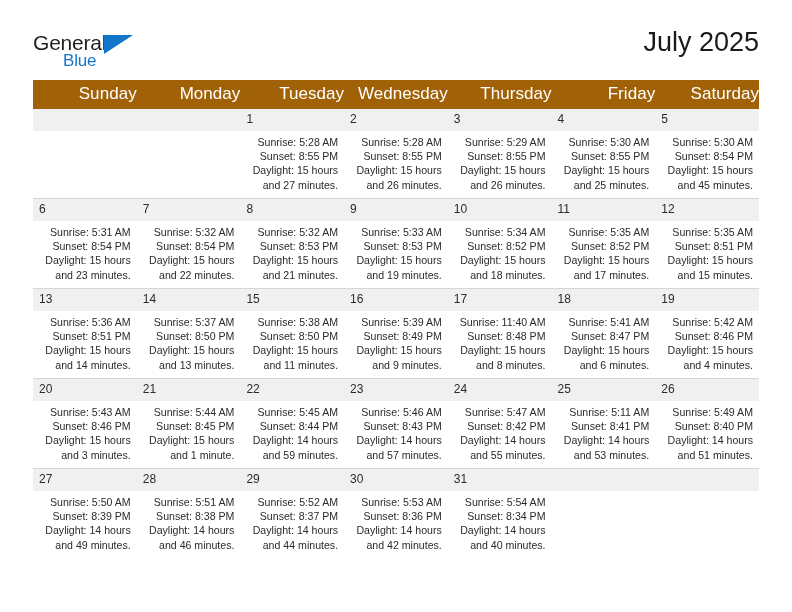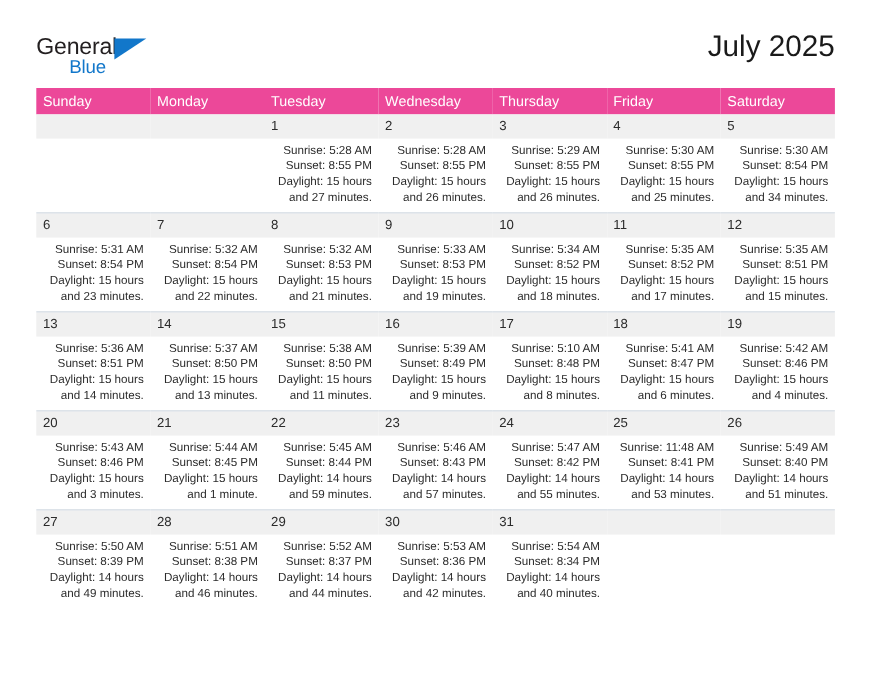--- a/index.html
+++ b/index.html
@@ -84,25 +84,25 @@
   }
 
   
   .cal {
     width: 726px;
     border-collapse: collapse;
     table-layout: fixed;
     margin-top: 12px;
   }
   .cal th {
-    background: #ec4899;
+    background: #a16207;
     color: #ffffff;
     font-weight: normal;
-    font-size: 13px;
-    text-align: left;
+    font-size: 17px;
+    text-align: right;
     padding: 4px 0 5px 6px;
     border: none;
     letter-spacing: 0.05px;
   }
   .cal td {
     vertical-align: top;
     padding: 0;
     border-top: 1px solid #cfd8e0;
     height: 89px;
   }
@@ -204,21 +204,21 @@
               <div>Daylight: 15 hours</div>
               <div>and 25 minutes.</div>
             </div>
           </td>
           <td>
             <div class="daynum">5</div>
             <div class="info">
               <div>Sunrise: 5:30 AM</div>
               <div>Sunset: 8:54 PM</div>
               <div>Daylight: 15 hours</div>
-              <div>and 34 minutes.</div>
+              <div>and 45 minutes.</div>
             </div>
           </td>
         </tr>
         <tr>
           <td>
             <div class="daynum">6</div>
             <div class="info">
               <div>Sunrise: 5:31 AM</div>
               <div>Sunset: 8:54 PM</div>
               <div>Daylight: 15 hours</div>
@@ -313,21 +313,21 @@
             <div class="info">
               <div>Sunrise: 5:39 AM</div>
               <div>Sunset: 8:49 PM</div>
               <div>Daylight: 15 hours</div>
               <div>and 9 minutes.</div>
             </div>
           </td>
           <td>
             <div class="daynum">17</div>
             <div class="info">
-              <div>Sunrise: 5:10 AM</div>
+              <div>Sunrise: 11:40 AM</div>
               <div>Sunset: 8:48 PM</div>
               <div>Daylight: 15 hours</div>
               <div>and 8 minutes.</div>
             </div>
           </td>
           <td>
             <div class="daynum">18</div>
             <div class="info">
               <div>Sunrise: 5:41 AM</div>
               <div>Sunset: 8:47 PM</div>
@@ -387,21 +387,21 @@
             <div class="info">
               <div>Sunrise: 5:47 AM</div>
               <div>Sunset: 8:42 PM</div>
               <div>Daylight: 14 hours</div>
               <div>and 55 minutes.</div>
             </div>
           </td>
           <td>
             <div class="daynum">25</div>
             <div class="info">
-              <div>Sunrise: 11:48 AM</div>
+              <div>Sunrise: 5:11 AM</div>
               <div>Sunset: 8:41 PM</div>
               <div>Daylight: 14 hours</div>
               <div>and 53 minutes.</div>
             </div>
           </td>
           <td>
             <div class="daynum">26</div>
             <div class="info">
               <div>Sunrise: 5:49 AM</div>
               <div>Sunset: 8:40 PM</div>

